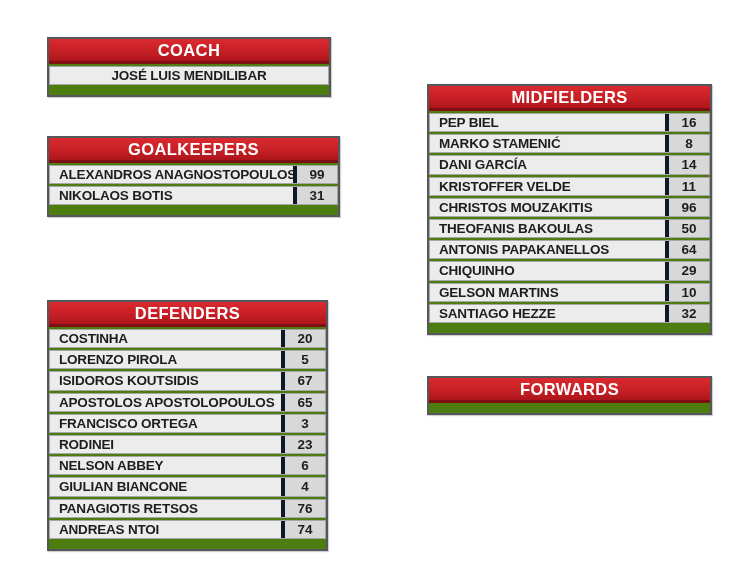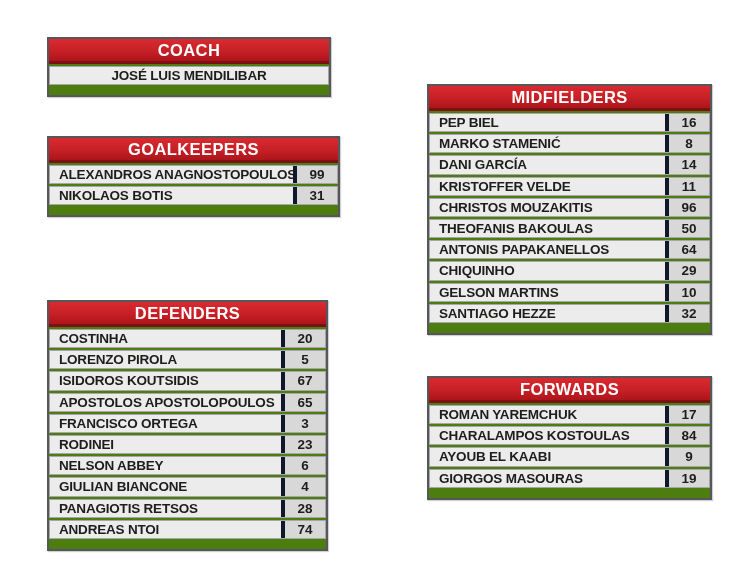--- a/index.html
+++ b/index.html
@@ -97,21 +97,21 @@
         <div class="row">
           <span class="pname">NELSON ABBEY</span>
           <span class="pnum">6</span>
         </div>
         <div class="row">
           <span class="pname">GIULIAN BIANCONE</span>
           <span class="pnum">4</span>
         </div>
         <div class="row">
           <span class="pname">PANAGIOTIS RETSOS</span>
-          <span class="pnum">28</span>
+          <span class="pnum">76</span>
         </div>
         <div class="row">
           <span class="pname">ANDREAS NTOI</span>
           <span class="pnum">74</span>
         </div>
       </div>
   </section>
 
   <section class="rtable t-midfielders">
     <div class="thead">MIDFIELDERS</div>
@@ -154,33 +154,15 @@
         </div>
         <div class="row">
           <span class="pname">SANTIAGO HEZZE</span>
           <span class="pnum">32</span>
         </div>
       </div>
   </section>
 
   <section class="rtable t-forwards">
     <div class="thead">FORWARDS</div>
-    <div class="rows">
-        <div class="row">
-          <span class="pname">ROMAN YAREMCHUK</span>
-          <span class="pnum">17</span>
-        </div>
-        <div class="row">
-          <span class="pname">CHARALAMPOS KOSTOULAS</span>
-          <span class="pnum">84</span>
-        </div>
-        <div class="row">
-          <span class="pname">AYOUB EL KAABI</span>
-          <span class="pnum">9</span>
-        </div>
-        <div class="row">
-          <span class="pname">GIORGOS MASOURAS</span>
-          <span class="pnum">19</span>
-        </div>
-      </div>
   </section>
 
 </div>
 
 </body></html>

